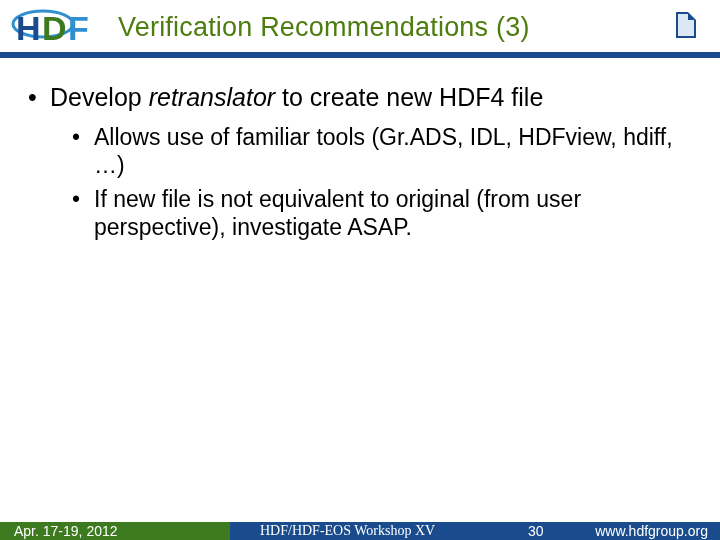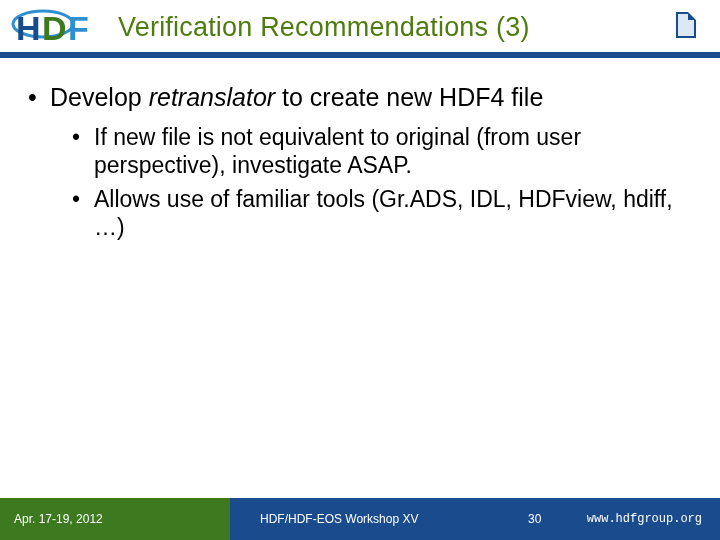--- a/index.html
+++ b/index.html
@@ -16,25 +16,25 @@
   .l1 { font-size: 25px; line-height: 1.22; margin-bottom: 10px; padding-left: 22px; text-indent: -22px; }
   .l1 .bullet { display: inline-block; width: 22px; text-indent: 0; }
   .sub { margin-left: 44px; }
   .l2 { font-size: 23px; line-height: 1.22; margin-bottom: 6px; padding-left: 22px; text-indent: -22px; }
   .l2 .bullet { display: inline-block; width: 22px; text-indent: 0; }
   .em { font-style: italic; }
 
   .note { position: absolute; left: 28px; right: 28px; bottom: 60px; font-size: 25px; font-style: italic; line-height: 1.22; }
   .note .indent { padding-left: 28px; display: block; }
 
-  .footer { position: absolute; left: 0; right: 0; bottom: 0; height: 42px; background: linear-gradient(to right, #3d7a1f 0%, #3d7a1f 32%, #1a4b8c 32%, #1a4b8c 100%); color: #fff; font-size: 12px; display: flex; align-items: center; }
+  .footer { position: absolute; left: 0; right: 0; bottom: 0; height: 18px; background: linear-gradient(to right, #3d7a1f 0%, #3d7a1f 32%, #1a4b8c 32%, #1a4b8c 100%); color: #fff; font-size: 14px; display: flex; align-items: center; }
   .f-left { position: absolute; left: 14px; }
-  .f-mid { position: absolute; left: 260px; }
+  .f-mid { position: absolute; left: 260px; font-family: Liberation Serif, serif; }
   .f-num { position: absolute; left: 528px; }
-  .f-right { position: absolute; right: 18px; font-family: Liberation Mono, monospace; }
+  .f-right { position: absolute; right: 12px; }
 
   .logo-hdf { display: inline-block; }
   .logo-h { font: bold 34px Arial; fill: #1a4b8c; }
   .logo-d { font: bold 34px Arial; fill: #3d7a1f; }
   .logo-f { font: bold 34px Arial; fill: #2f8fd1; }
 </style>
 </head>
 <body>
 
 <div class="slide">
@@ -51,24 +51,24 @@
     <div class="title">Verification Recommendations (3)</div>
     <div class="page-icon"></div>
   </div>
 
   <div class="body">
     <div class="l1">
       <span class="bullet">•</span><span>Develop </span><span class="em">retranslator</span><span> to create new HDF4 file</span>
     </div>
     <div class="sub">
       <div class="l2">
-        <span class="bullet">•</span><span>If new file is not equivalent to original (from user perspective), investigate ASAP.</span>
+        <span class="bullet">•</span><span>Allows use of familiar tools (Gr.ADS, IDL, HDFview, hdiff, …)</span>
       </div>
       <div class="l2">
-        <span class="bullet">•</span><span>Allows use of familiar tools (Gr.ADS, IDL, HDFview, hdiff, …)</span>
+        <span class="bullet">•</span><span>If new file is not equivalent to original (from user perspective), investigate ASAP.</span>
       </div>
     </div>
   </div>
 
 
   <div class="footer">
     <span class="f-left">Apr. 17-19, 2012</span>
     <span class="f-mid">HDF/HDF-EOS Workshop XV</span>
     <span class="f-num">30</span>
     <span class="f-right">www.hdfgroup.org</span>

